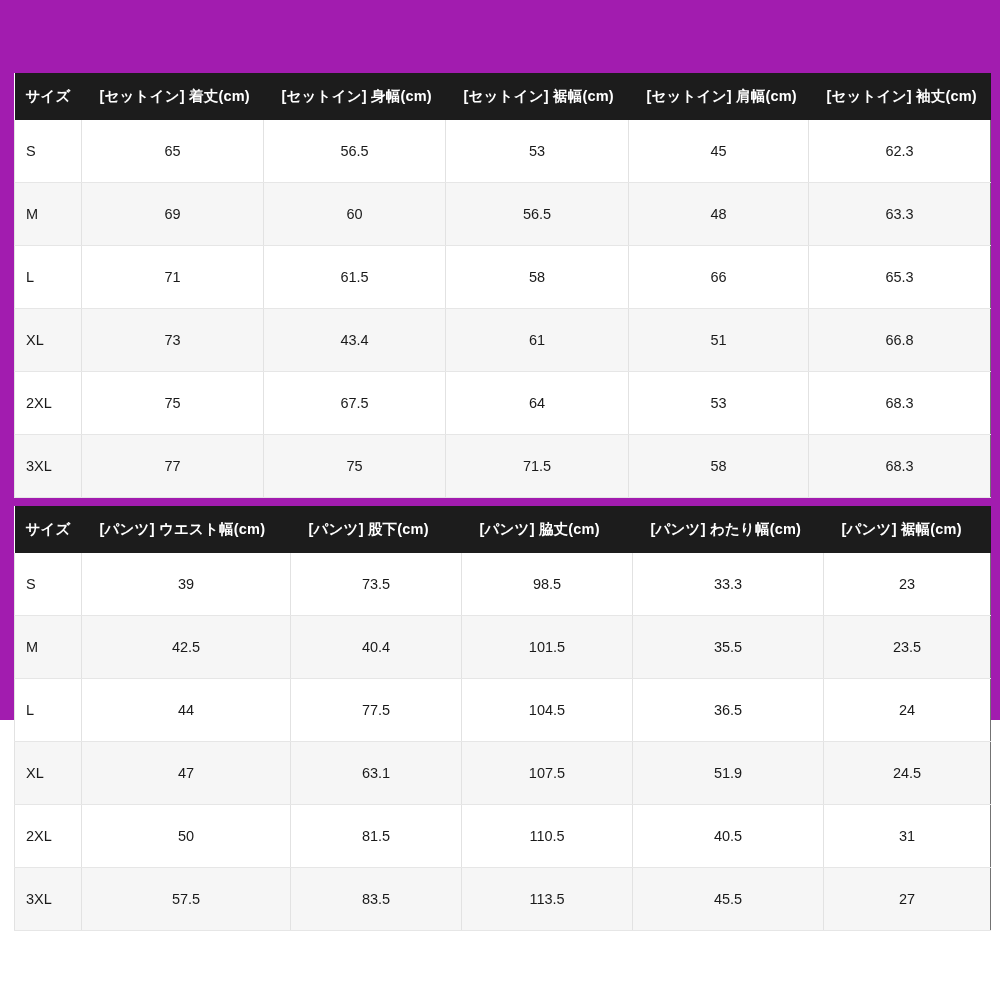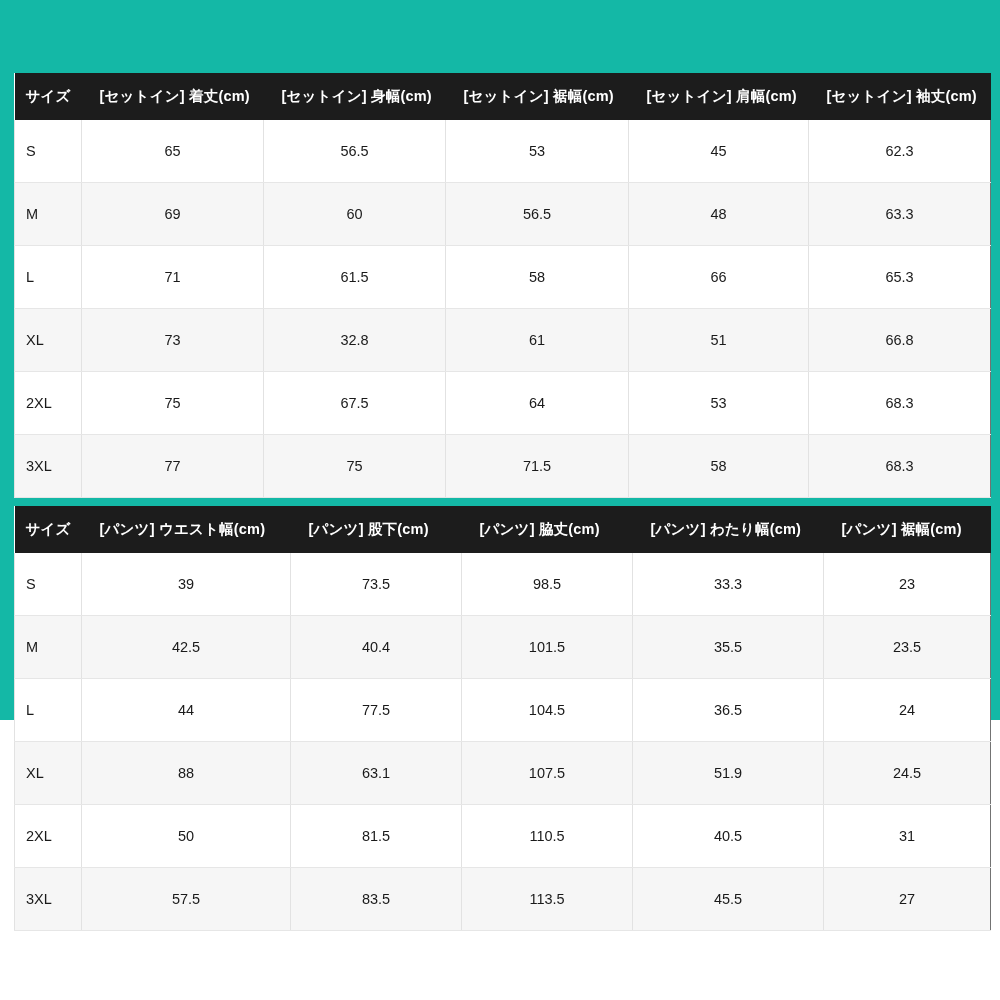--- a/index.html
+++ b/index.html
@@ -11,21 +11,21 @@
     width: 1000px;
     height: 1000px;
     font-family: "Liberation Sans", "DejaVu Sans", sans-serif;
     -webkit-font-smoothing: antialiased;
     overflow: hidden;
   }
   .page {
     position: relative;
     width: 1000px;
     height: 720px;
-    background: #14b8a6;
+    background: #a21caf;
     box-sizing: border-box;
   }
   .tables-wrap {
     position: absolute;
     left: 14px;
     top: 73px;
     width: 976px;
   }
   table.size-table {
     width: 976px;
@@ -141,21 +141,21 @@
           <td class="col-size">L</td>
           <td>71</td>
           <td>61.5</td>
           <td>58</td>
           <td>66</td>
           <td class="last-col">65.3</td>
         </tr>
         <tr class="even">
           <td class="col-size">XL</td>
           <td>73</td>
-          <td>32.8</td>
+          <td>43.4</td>
           <td>61</td>
           <td>51</td>
           <td class="last-col">66.8</td>
         </tr>
         <tr class="odd">
           <td class="col-size">2XL</td>
           <td>75</td>
           <td>67.5</td>
           <td>64</td>
           <td>53</td>
@@ -211,21 +211,21 @@
         <tr class="odd">
           <td class="col-size">L</td>
           <td>44</td>
           <td>77.5</td>
           <td>104.5</td>
           <td>36.5</td>
           <td class="last-col">24</td>
         </tr>
         <tr class="even">
           <td class="col-size">XL</td>
-          <td>88</td>
+          <td>47</td>
           <td>63.1</td>
           <td>107.5</td>
           <td>51.9</td>
           <td class="last-col">24.5</td>
         </tr>
         <tr class="odd">
           <td class="col-size">2XL</td>
           <td>50</td>
           <td>81.5</td>
           <td>110.5</td>

